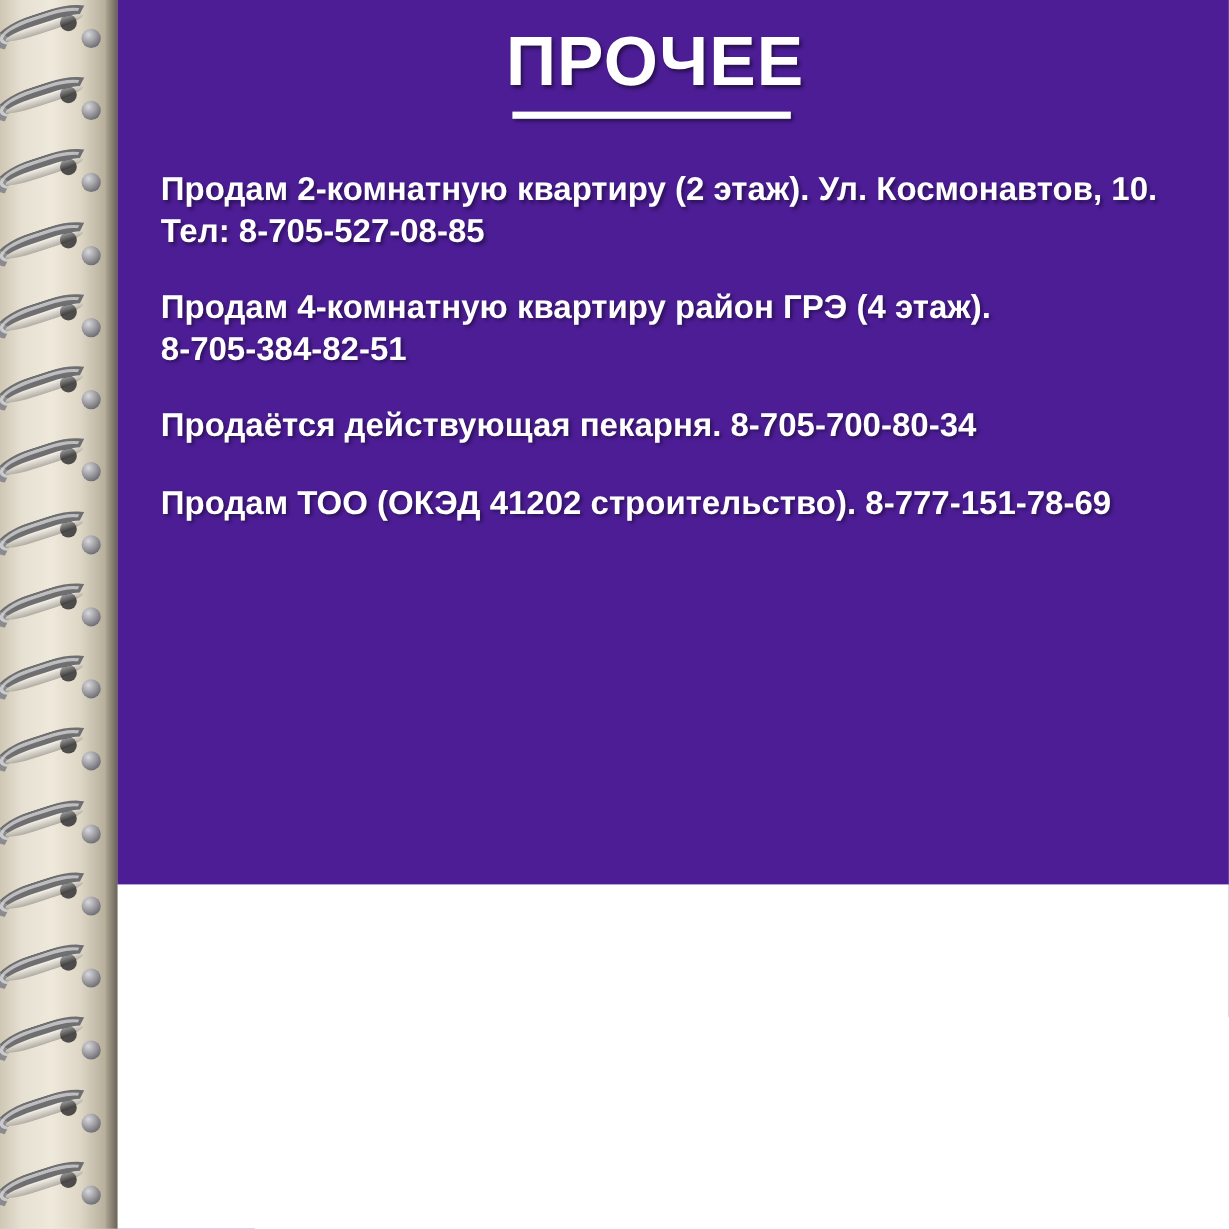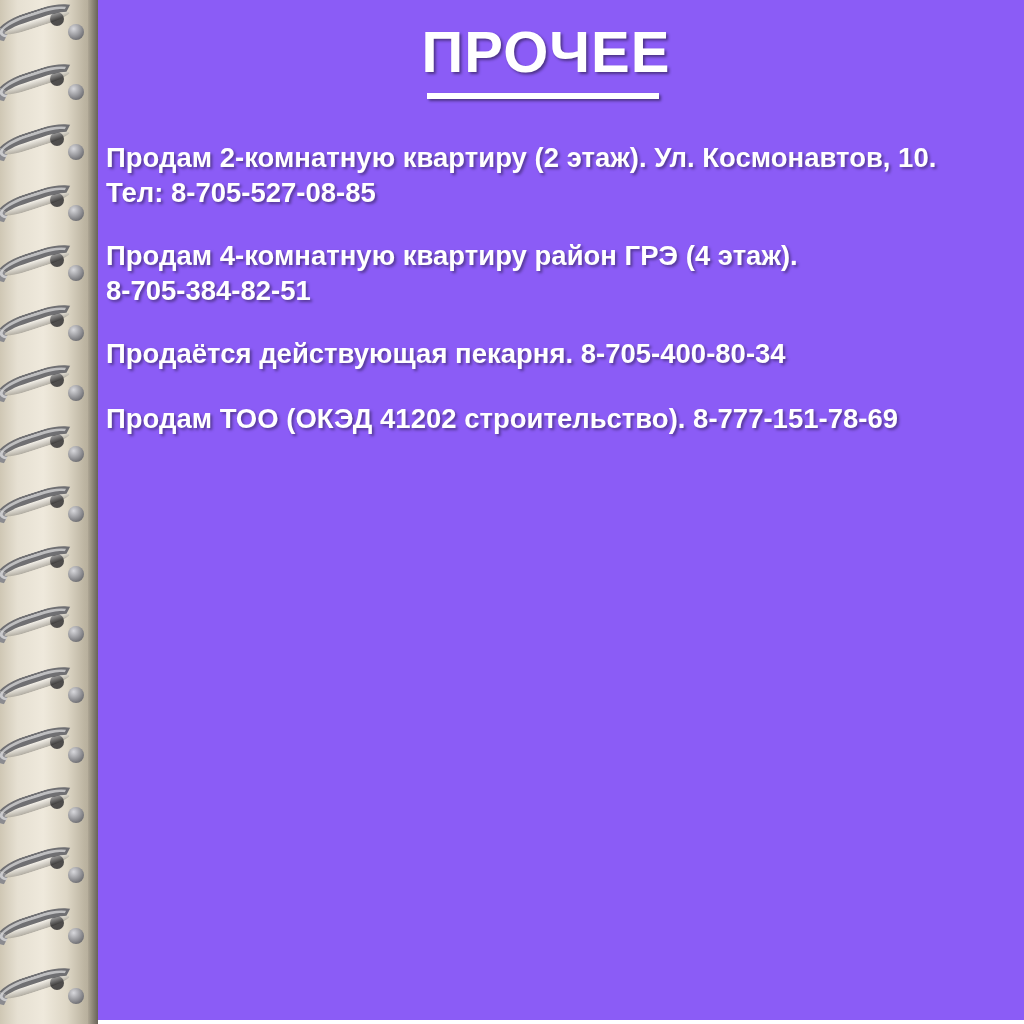--- a/index.html
+++ b/index.html
@@ -8,22 +8,22 @@
   }
   body {
     width: 1024px;
     height: 1024px;
     overflow: hidden;
     font-family: "Liberation Sans", sans-serif;
   }
   #slide {
     position: relative;
     width: 1024px;
-    height: 1020px;
-    background: #8b5cf6;
+    height: 737px;
+    background: #4c1d95;
   }
 
   
   .binding {
     position: absolute;
     left: 0;
     top: 0;
     width: 98px;
     height: 1024px;
     background: linear-gradient(90deg,
@@ -119,21 +119,22 @@
     width: 232px;
     height: 6px;
     background: #ffffff;
     margin: 2px auto 0 auto;
     position: relative;
     left: -18px;
     box-shadow: 2px 2px 3px rgba(0,0,0,0.45);
   }
   .ads {
     margin-top: 42px;
-    padding-left: 8px;
+    padding-left: 20px;
+    margin-left: 16px;
   }
   .ad {
     color: #ffffff;
     font-weight: bold;
     font-size: 27.5px;
     line-height: 1.27;
     margin-bottom: 28px;
     text-shadow: 2px 2px 3px rgba(0,0,0,0.4);
     white-space: pre-line;
     max-width: 880px;
@@ -255,17 +256,17 @@
 
   <div class="content">
     <div class="title">ПРОЧЕЕ</div>
     <div class="title-underline"></div>
 
     <div class="ads">
       <div class="ad">Продам 2-комнатную квартиру (2 этаж). Ул. Космонавтов, 10.
 Тел: 8-705-527-08-85</div>
       <div class="ad">Продам 4-комнатную квартиру район ГРЭ (4 этаж).
 8-705-384-82-51</div>
-      <div class="ad tight">Продаётся действующая пекарня. 8-705-400-80-34</div>
+      <div class="ad tight">Продаётся действующая пекарня. 8-705-700-80-34</div>
       <div class="ad tight">Продам ТОО (ОКЭД 41202 строительство). 8-777-151-78-69</div>
     </div>
   </div>
 </div>
 
 </body></html>

